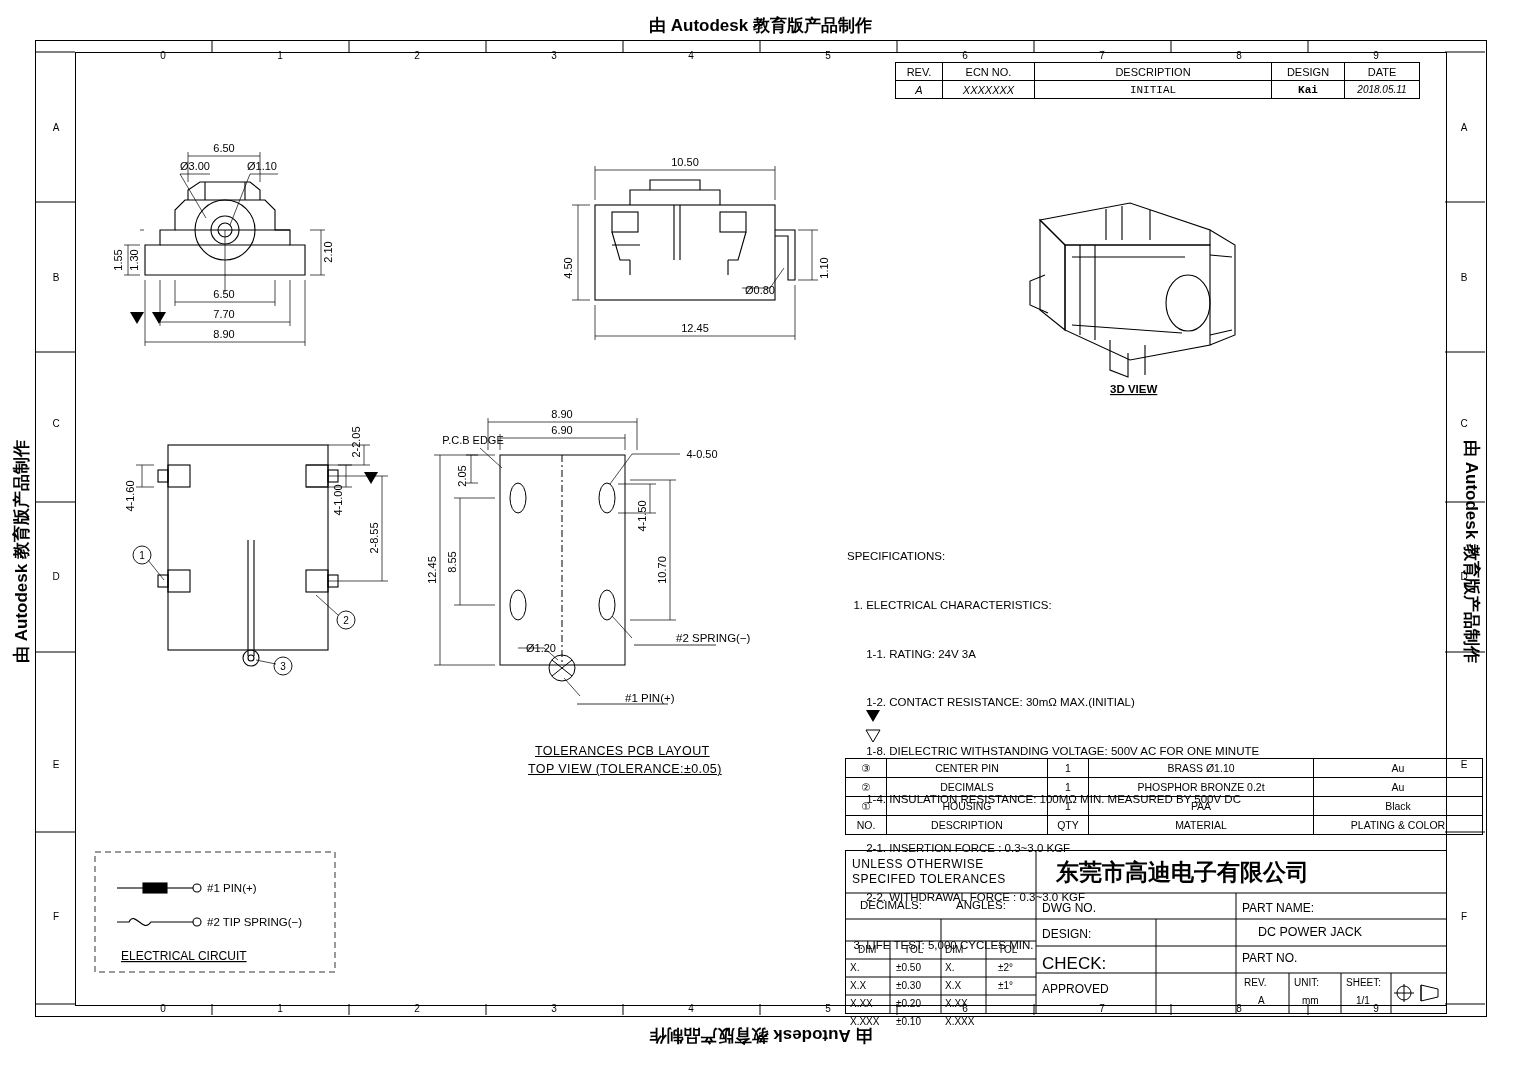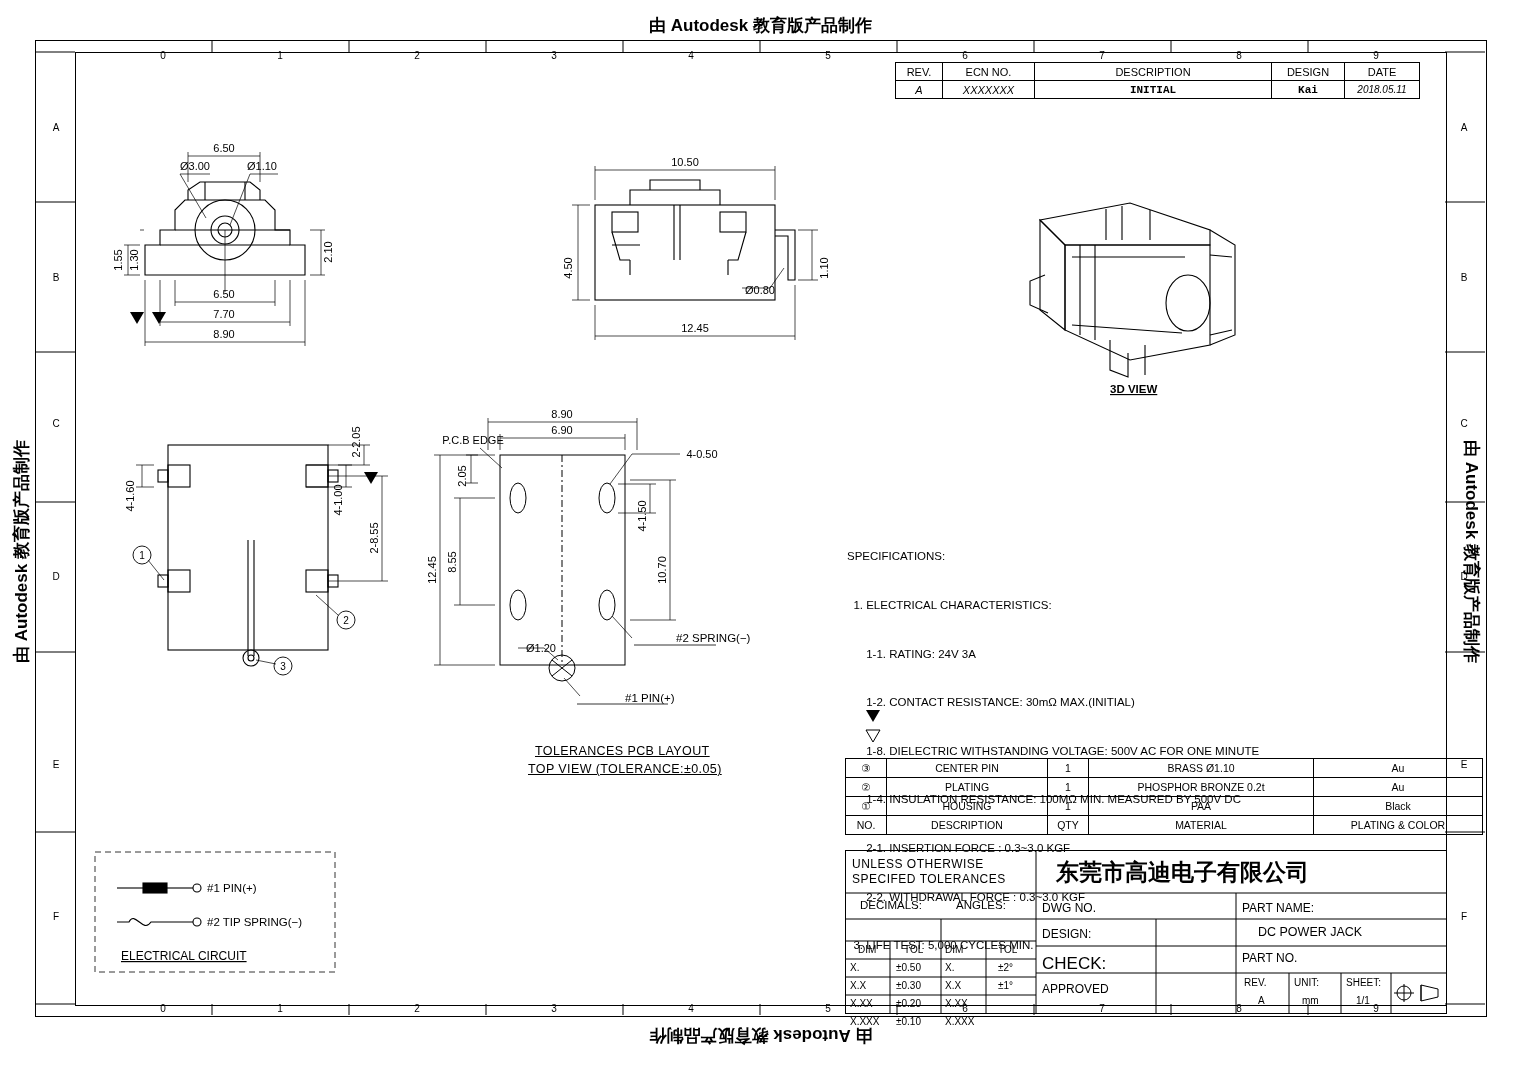--- a/index.html
+++ b/index.html
@@ -120,21 +120,21 @@
       <tr>
     <td style="width:40px">REV.</td>
     <td style="width:85px">ECN NO.</td>
     <td style="width:230px">DESCRIPTION</td>
     <td style="width:66px">DESIGN</td>
     <td style="width:68px">DATE</td>
   </tr>
   <tr>
     <td style="font-style:italic">A</td>
     <td style="font-style:italic">XXXXXXX</td>
-    <td class="mono" style="font-weight:bold">INITIAL</td>
+    <td class="mono" style="font-weight:normal">INITIAL</td>
     <td class="mono" style="font-weight:bold">Kai</td>
     <td style="font-style:italic;font-size:10px">2018.05.11</td>
   </tr>
 </tbody>
   </table>
 
 <svg width="420" height="300" style="left:110px;top:130px">
   <g stroke="#000" fill="none" stroke-width="1.1">
 
     <path d="M 65,100 L 65,80 L 75,70 L 155,70 L 165,80 L 165,100 L 180,100 L 180,115 L 195,115 L 195,145 L 35,145 L 35,115 L 50,115 L 50,100 Z"></path>
@@ -445,21 +445,21 @@
   <tbody>
       <tr>
     <td style="width:32px">③</td>
     <td style="width:152px">CENTER PIN</td>
     <td style="width:32px">1</td>
     <td style="width:216px">BRASS Ø1.10</td>
     <td style="width:160px">Au</td>
   </tr>
   <tr>
     <td>②</td>
-    <td>PLATING</td>
+    <td>DECIMALS</td>
     <td>1</td>
     <td>PHOSPHOR BRONZE 0.2t</td>
     <td>Au</td>
   </tr>
   <tr>
     <td>①</td>
     <td>HOUSING</td>
     <td>1</td>
     <td>PAA</td>
     <td>Black</td>

